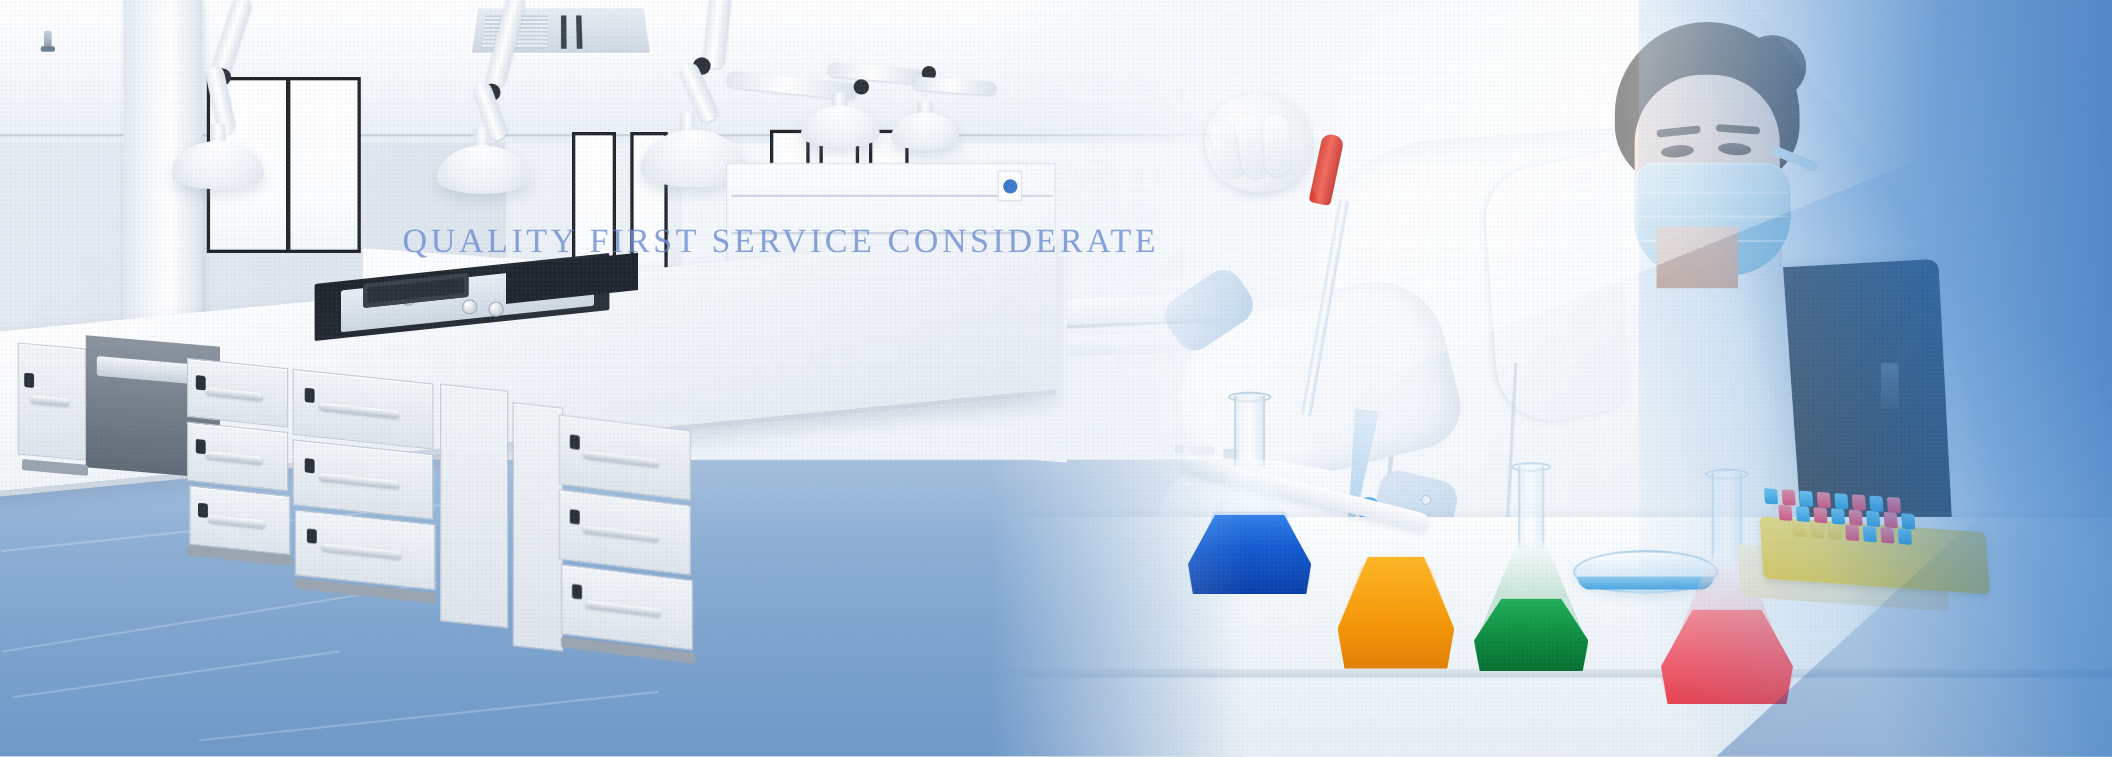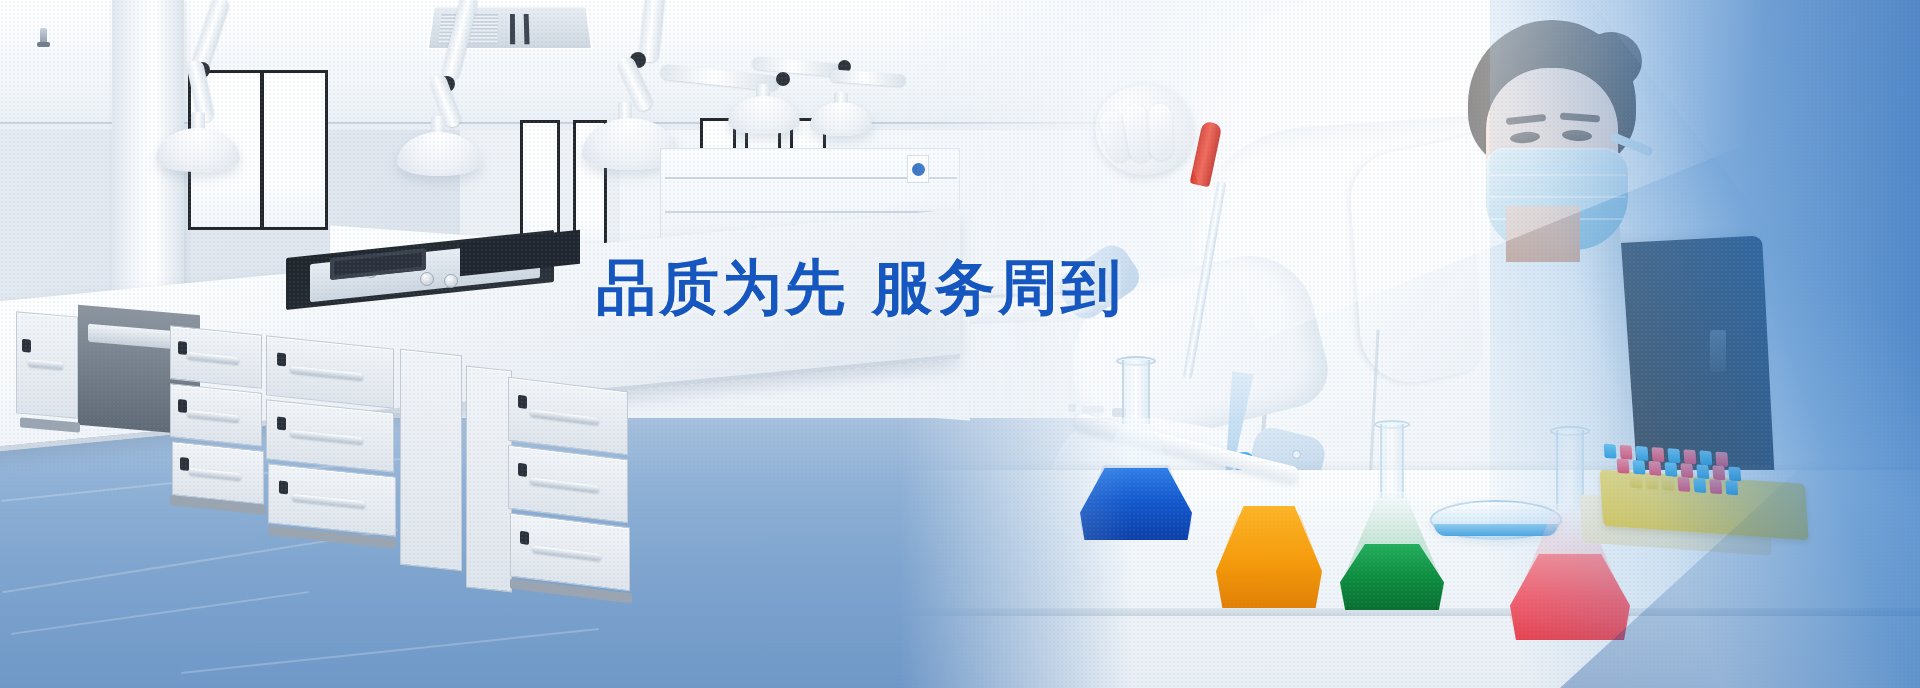--- a/index.html
+++ b/index.html
@@ -976,18 +976,18 @@
     </div>
   </div>
 
   <div class="blue-wash"></div>
   <div class="blue-facet"></div>
   <div class="blue-facet2"></div>
   <div class="light-streak"></div>
   <div class="halftone"></div>
 
   <div class="text-block">
-
-    <div class="headline">品质为先 服务周到</div>
+    <div class="eyebrow">QUALITY FIRST SERVICE CONSIDERATE</div>
+
 
   </div>
 
 </div>
 
 </body></html>

